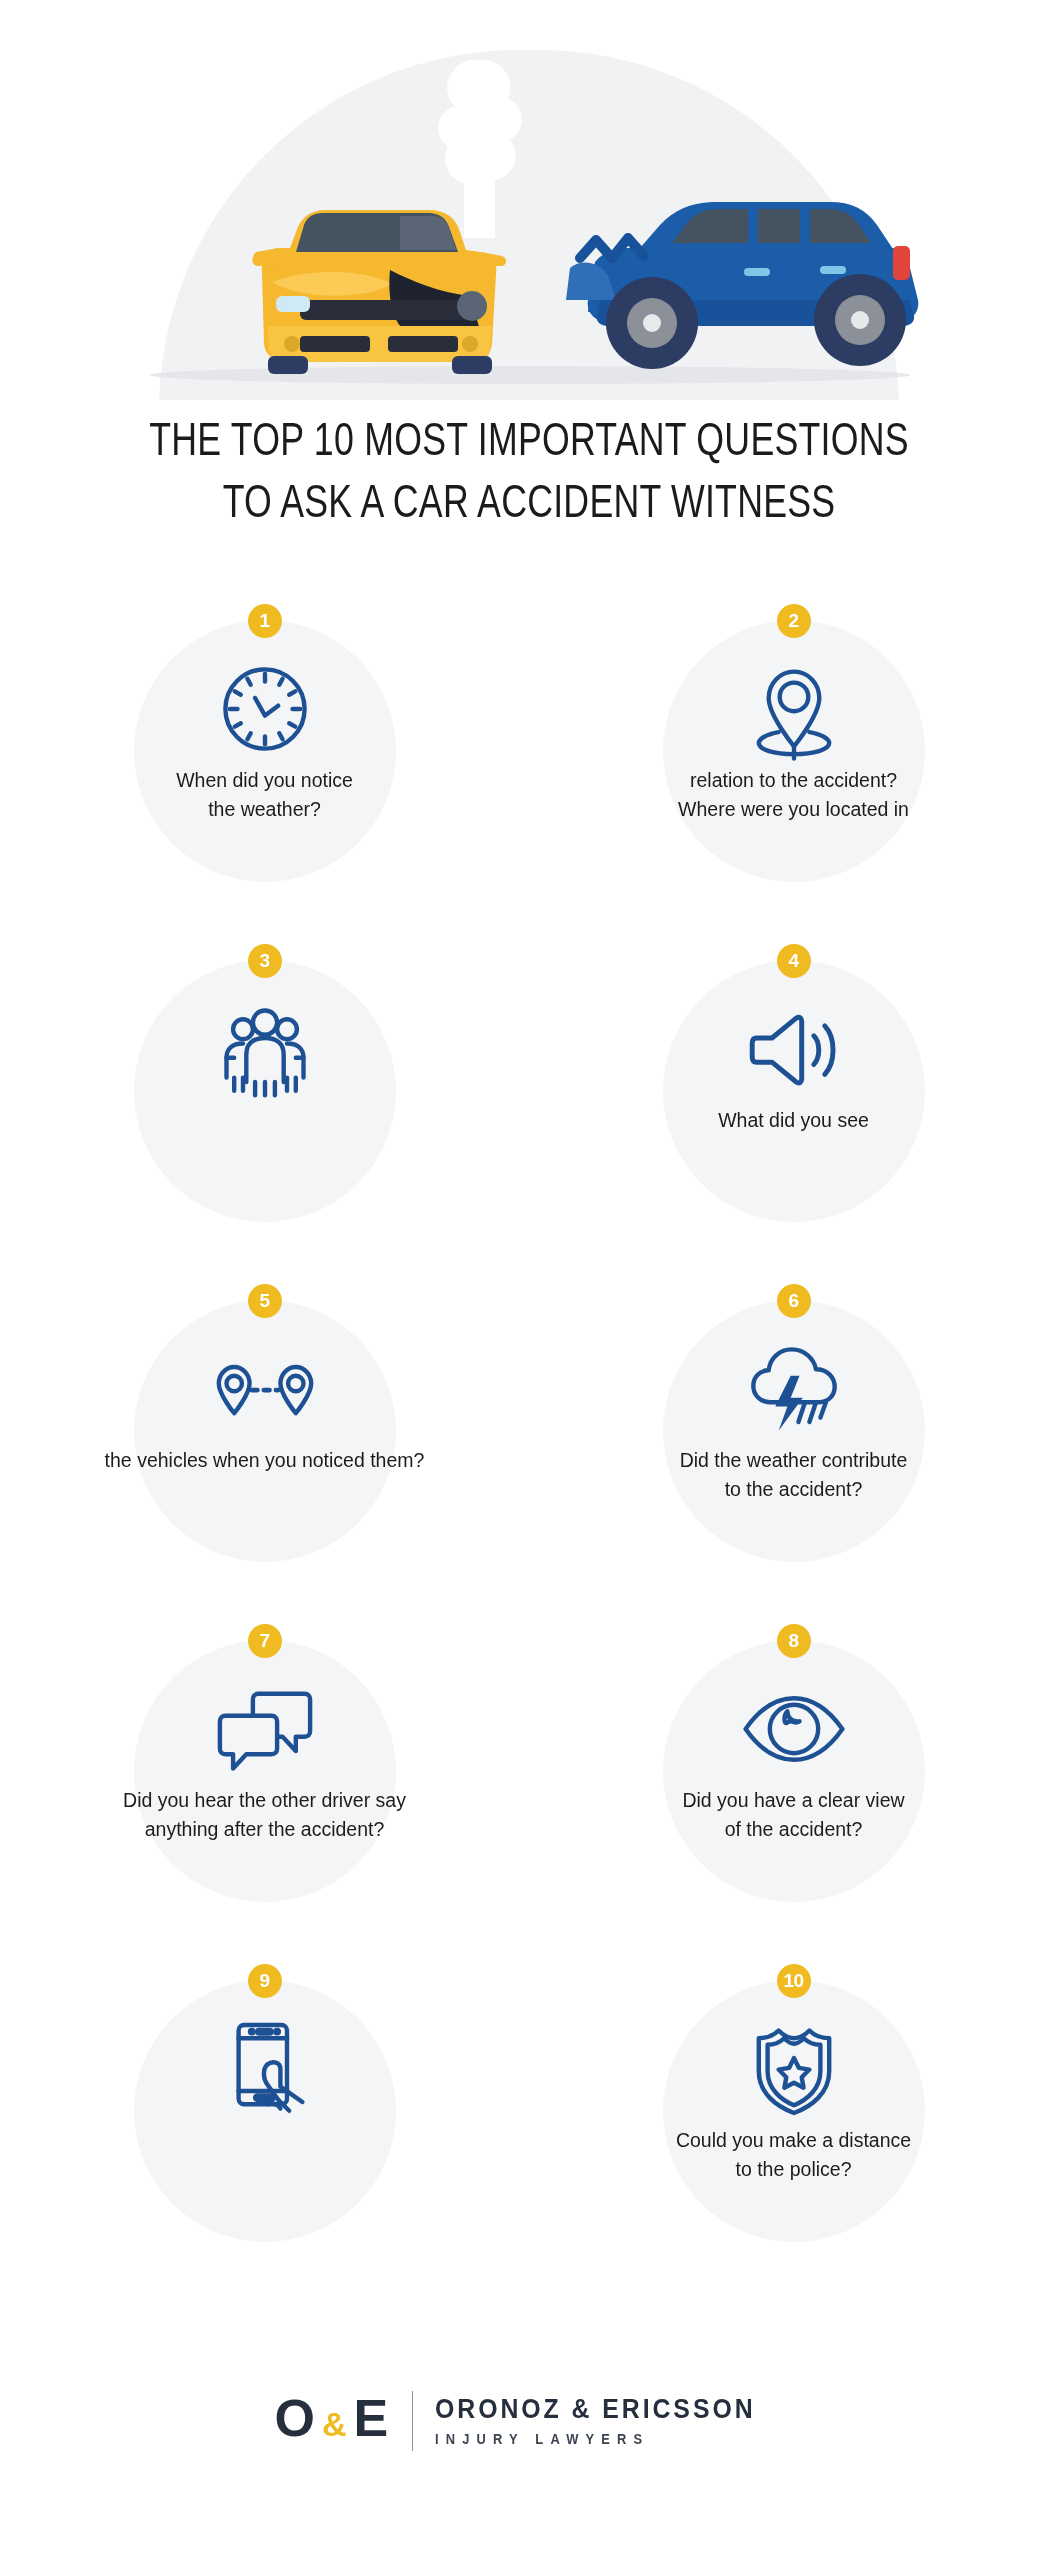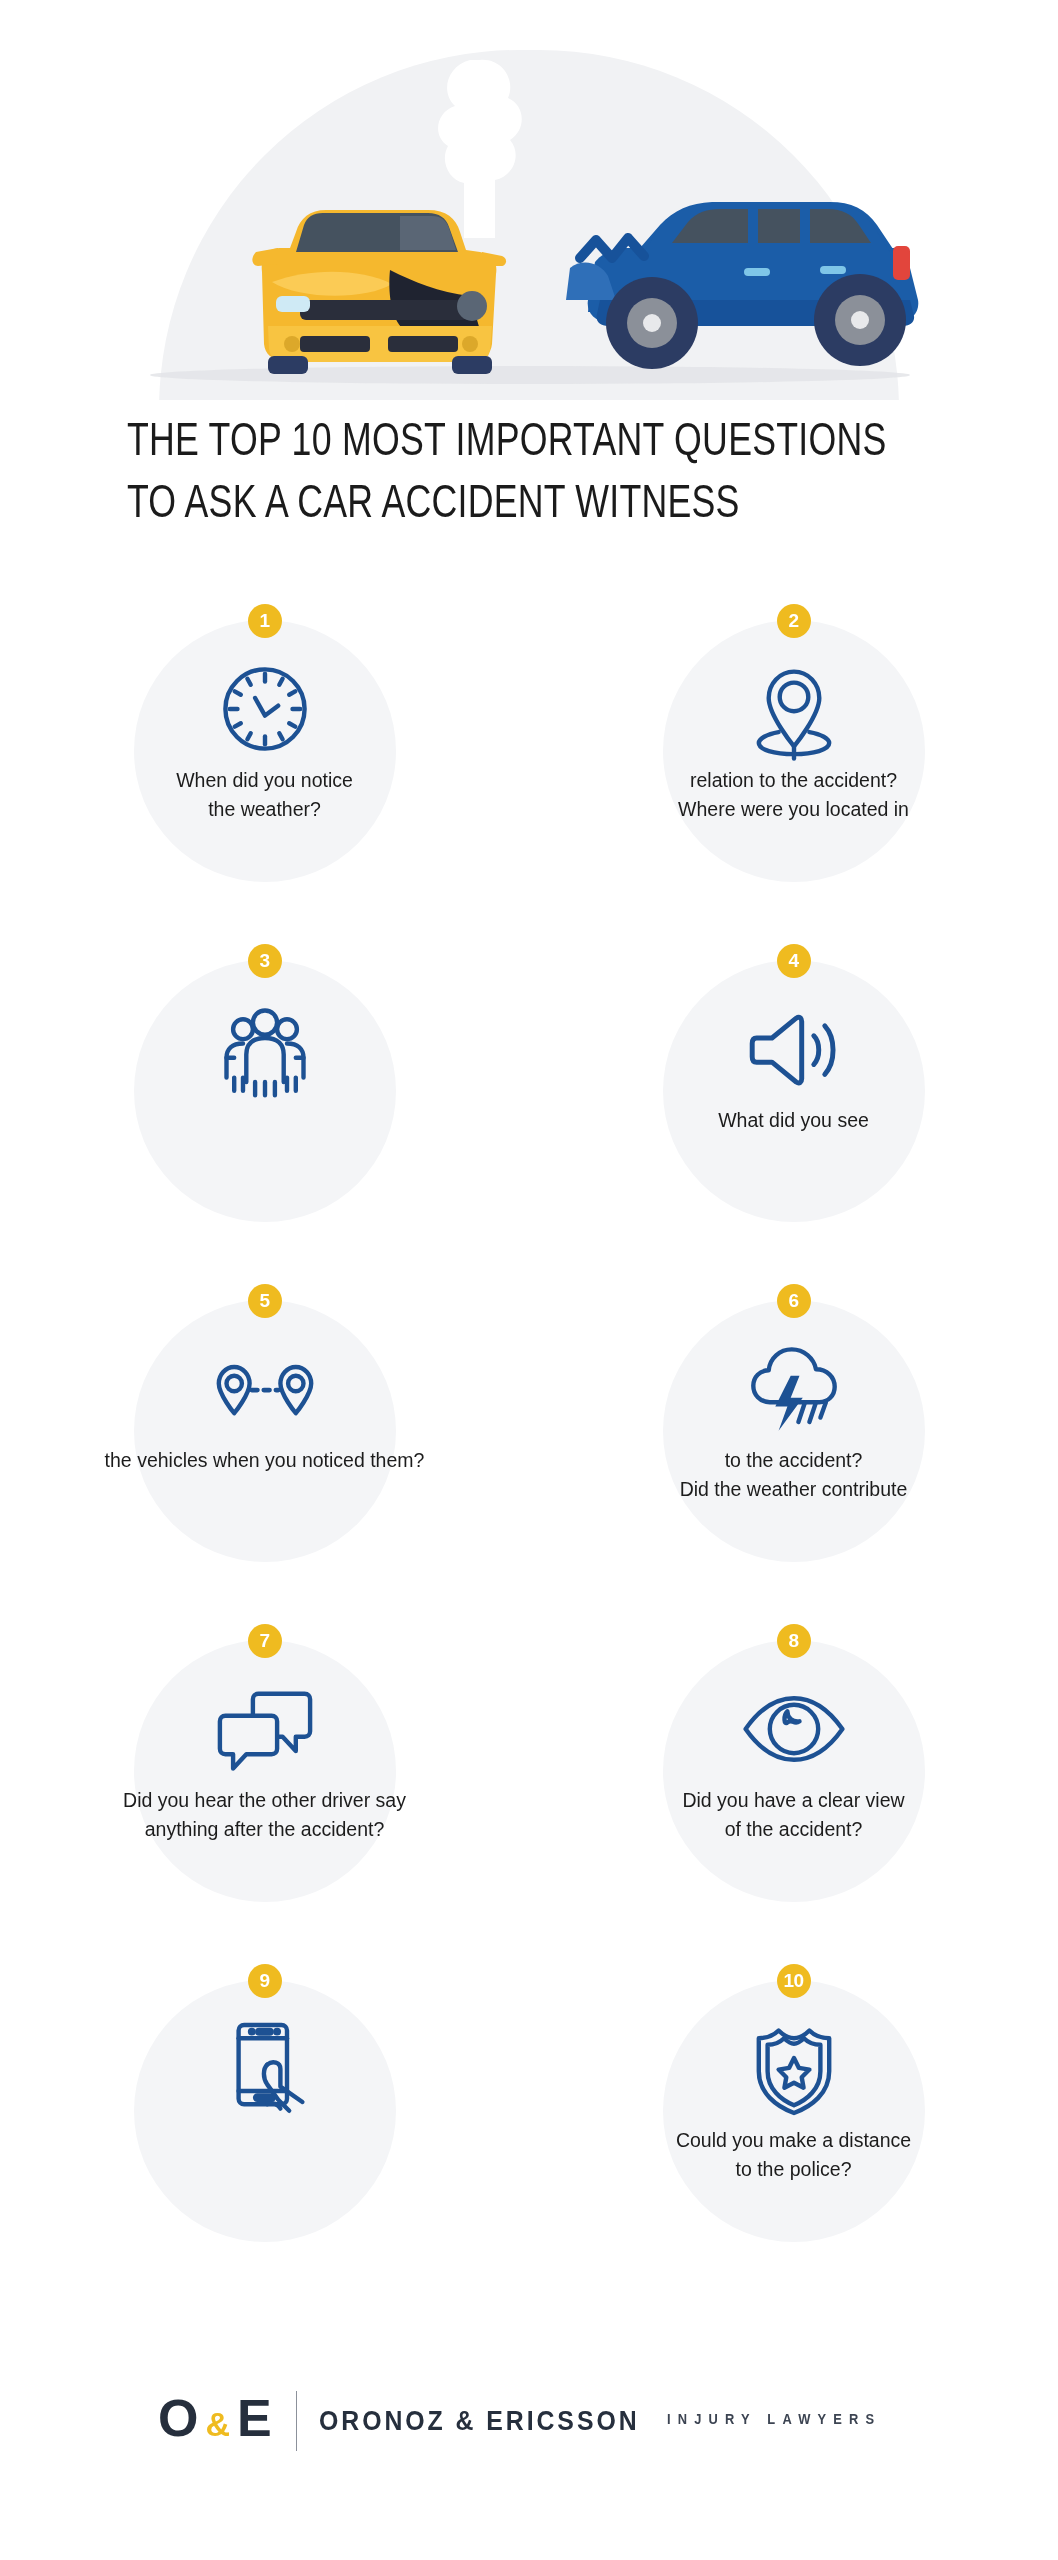--- a/index.html
+++ b/index.html
@@ -39,21 +39,21 @@
     left: 0; top: 0;
     width: 1058px; height: 400px;
   }
 
   
   .title-wrap {
     position: absolute;
     top: 408px;
     left: 0;
     width: 1058px;
-    text-align: left;
+    text-align: center;
   }
   .title-line {
     display: block;
     font-family: "Liberation Sans Narrow", "Liberation Sans", sans-serif;
     font-size: 47px;
     line-height: 62px;
     letter-spacing: 0.3px;
     color: #1B1B1B;
     font-weight: 400;
     transform: scaleX(0.76);
@@ -160,21 +160,21 @@
     font-size: 34px;
     font-weight: 700;
     padding: 0 5px;
   }
   .logo-div {
     width: 1px;
     height: 60px;
     background: #8C919B;
     margin: 0 22px;
   }
-  .logo-words { display: flex; flex-direction: row; }
+  .logo-words { display: flex; flex-direction: column; }
   .logo-name {
     font-family: "Liberation Sans Narrow", "Liberation Sans", sans-serif;
     font-size: 27px;
     font-weight: 700;
     color: #262F3D;
     letter-spacing: 3.2px;
     line-height: 32px;
     transform: scaleX(0.92);
     transform-origin: left center;
   }
@@ -369,22 +369,22 @@
         <div class="icon">
           <svg viewBox="0 0 100 100" fill="none" stroke="#1D5193" stroke-width="4" stroke-linecap="round" stroke-linejoin="round">
             <path d="M28 62 C19 62 13 55 13 47 C13 39 19 33 27 33 C28 22 37 14 48 14 C59 14 68 22 70 32 C80 32 87 39 87 48 C87 56 81 62 73 62 Z"></path>
             <path d="M47 38 L33 66 L44 66 L36 88 L58 58 L47 58 L55 38 Z" fill="#1D5193" stroke="none"></path>
             <line x1="60" y1="62" x2="54" y2="80"></line>
             <line x1="70" y1="62" x2="64" y2="80"></line>
             <line x1="79" y1="62" x2="74" y2="76"></line>
           </svg>
         </div>
         <div class="caption">
+          <span class="ln">Did the weather contribute</span>
           <span class="ln">to the accident?</span>
-          <span class="ln">Did the weather contribute</span>
         </div>
       </div>
     </div>
 
     <div class="row">
       <div class="cell left">
         <div class="disc"></div>
         <div class="badge">7</div>
         <div class="icon">
           <svg viewBox="0 0 100 100" fill="none" stroke="#1D5193" stroke-width="4" stroke-linecap="round" stroke-linejoin="round">

